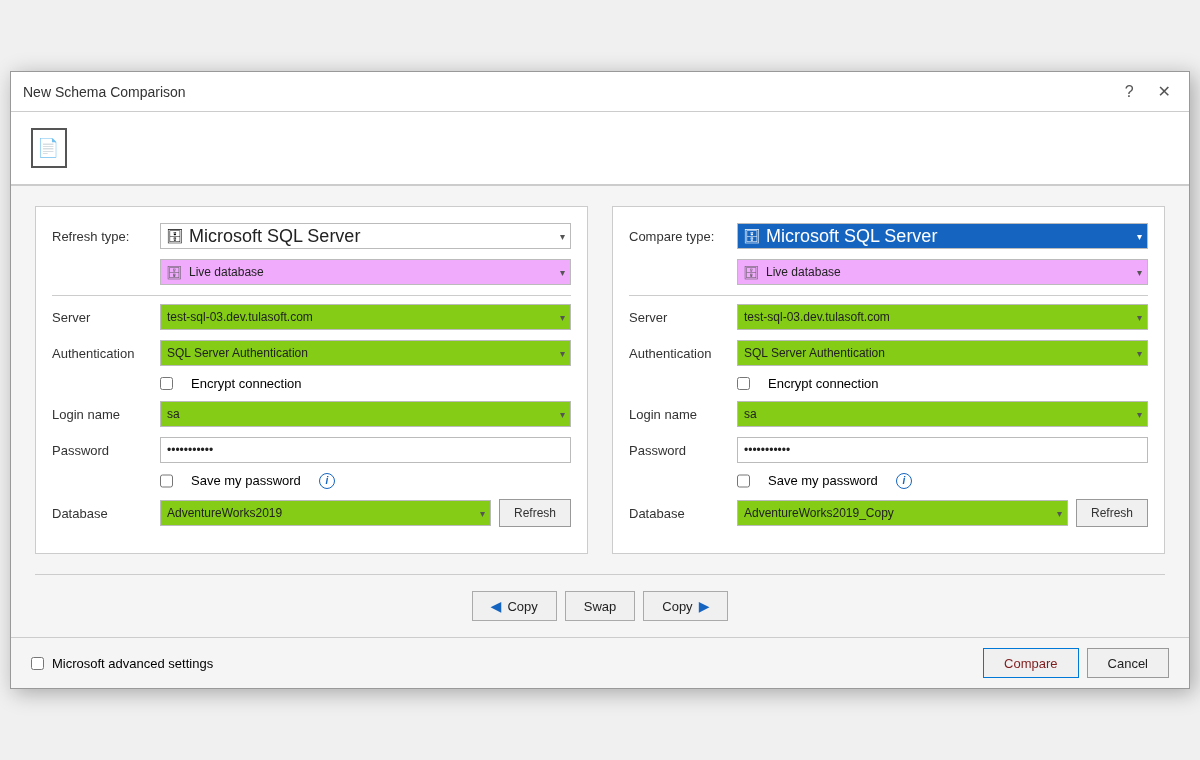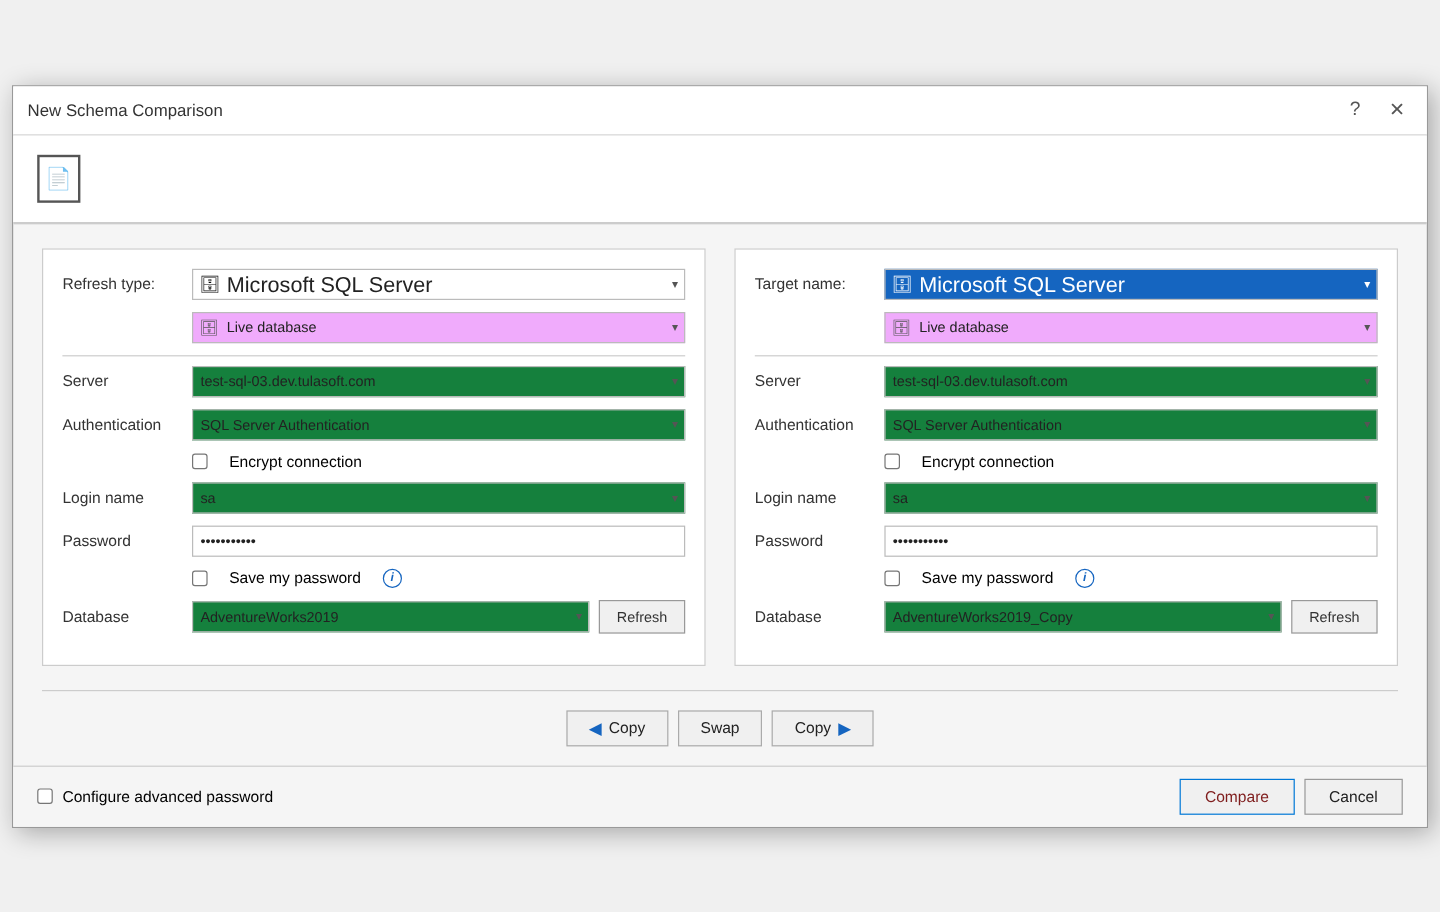--- a/index.html
+++ b/index.html
@@ -143,21 +143,21 @@
     .plain-select-wrapper {
       flex: 1;
       position: relative;
       display: flex;
       align-items: center;
     }
     .plain-select-wrapper select {
       width: 100%;
       height: 26px;
       border: 1px solid #bbb;
-      background: #15803d;
+      background: #84cc16;
       padding: 2px 24px 2px 6px;
       font-size: 12px;
       color: #222;
       appearance: none;
       -webkit-appearance: none;
       cursor: pointer;
     }
     .plain-select-wrapper .chevron {
       position: absolute;
       right: 6px;
@@ -418,21 +418,21 @@
             </select>
             <span class="chevron">▾</span>
           </div>
           <button class="btn">Refresh</button>
         </div>
       </div>
 
       <div class="col-panel">
 
         <div class="form-row">
-          <span class="form-label">Target name:</span>
+          <span class="form-label">Compare type:</span>
           <div class="select-wrapper highlighted">
             <span class="db-icon" style="color:#fff">🗄</span>
             <select style="background:#1565c0;color:#fff;">
               <option>Microsoft SQL Server</option>
             </select>
             <span class="chevron" style="color:#fff">▾</span>
           </div>
         </div>
 
         <div class="form-row">
@@ -516,20 +516,20 @@
     <button class="action-btn">Swap</button>
     <button class="action-btn">
       <span>Copy</span>
       <span class="arrow-icon">▶</span>
     </button>
   </div>
 
   <div class="footer">
     <div class="footer-left">
       <input type="checkbox" style="">
-      <label>Configure advanced password</label>
+      <label>Microsoft advanced settings</label>
     </div>
     <div class="footer-right">
       <button class="footer-btn primary">Compare</button>
       <button class="footer-btn">Cancel</button>
     </div>
   </div>
 </div>
 
 </body></html>

